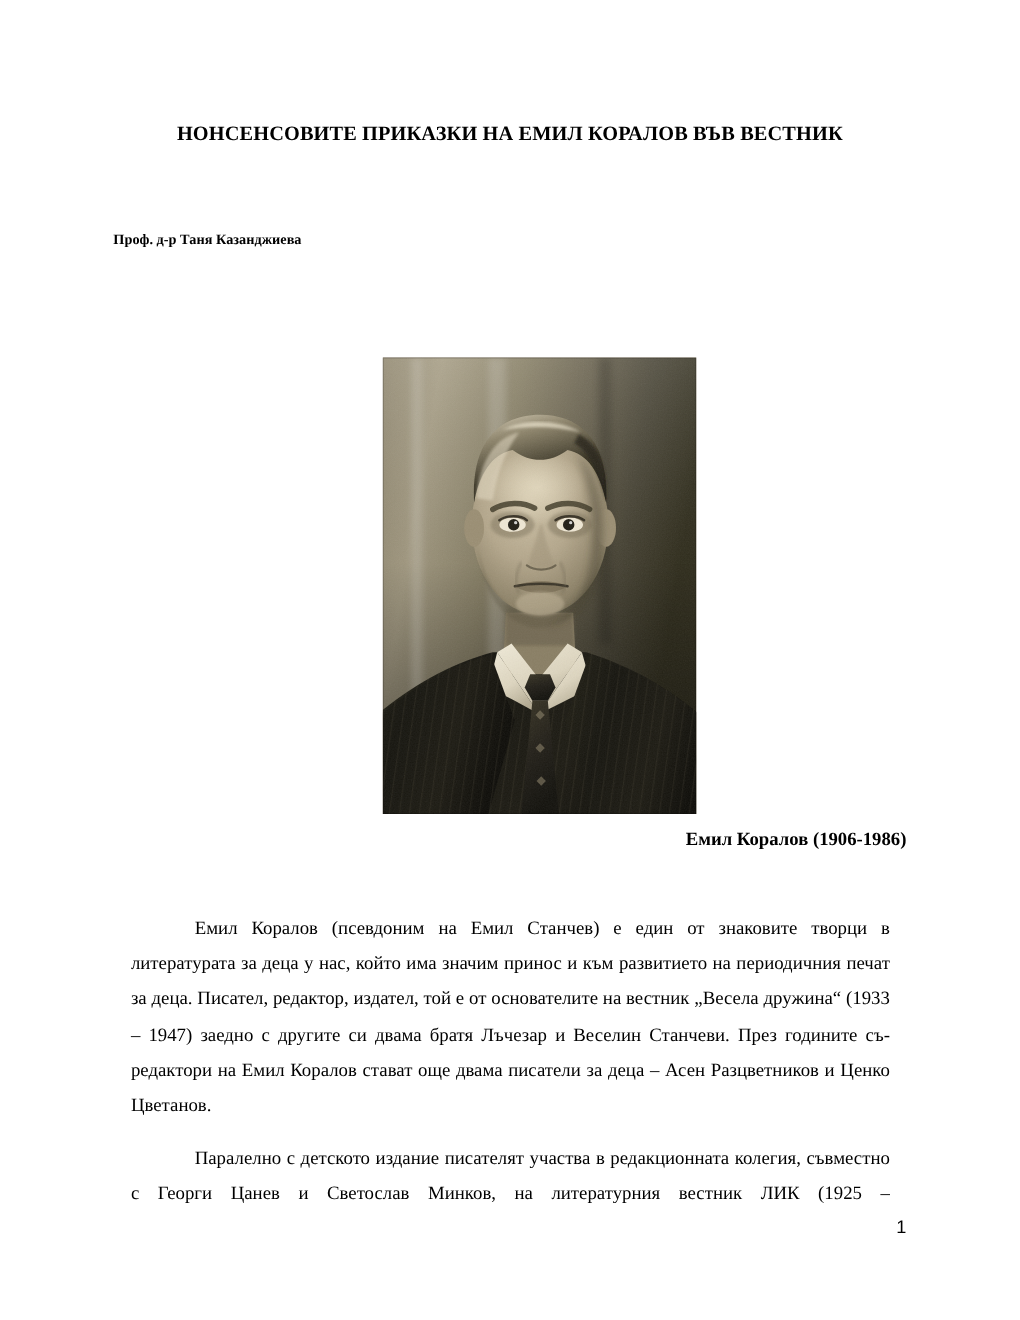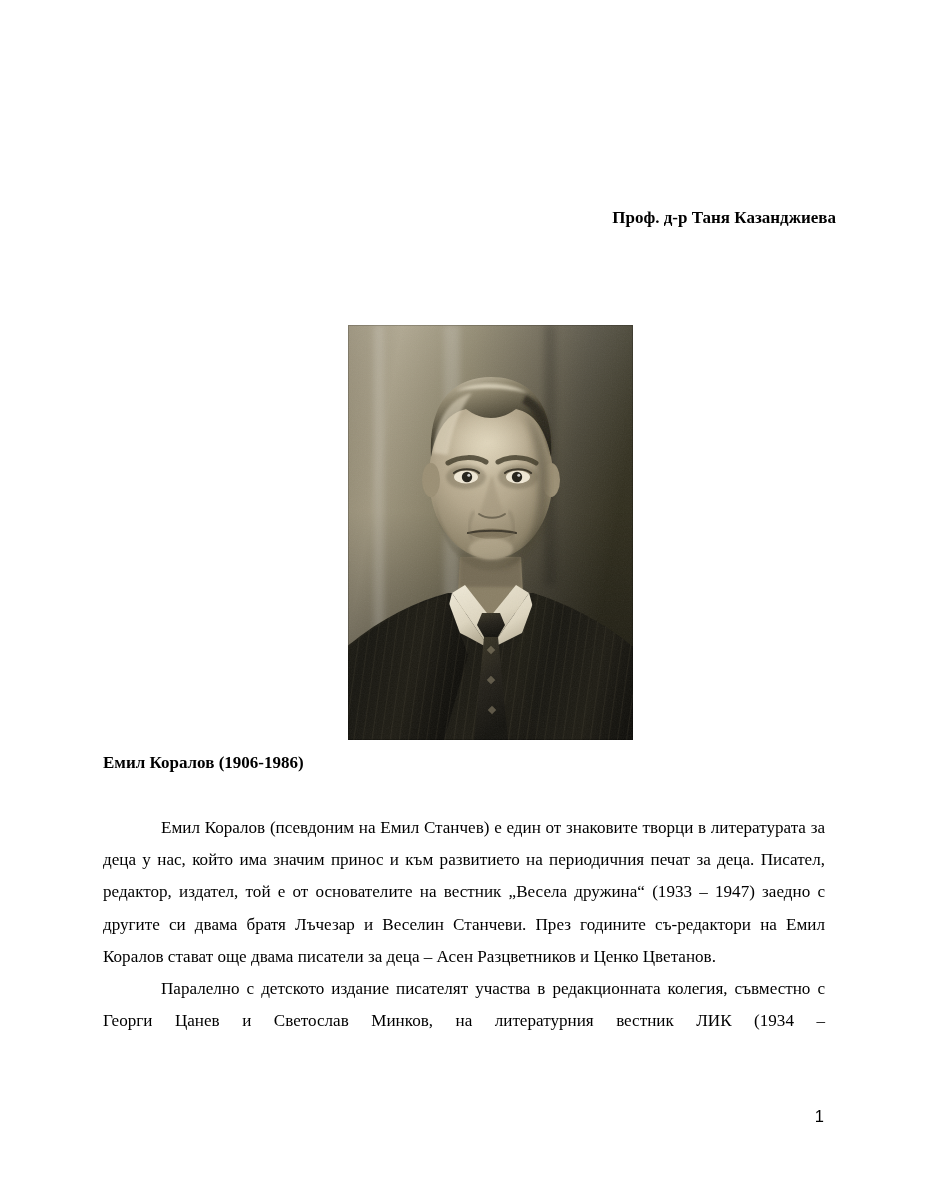--- a/index.html
+++ b/index.html
@@ -36,26 +36,26 @@
     letter-spacing: 0.1px;
   }
   .doc-title .tline {
     display: block;
     white-space: nowrap;
   }
 
   
   .author-block {
     position: absolute;
-    left: 115px;
+    left: 103px;
     top: 200px;
     width: 721px;
-    text-align: right;
+    text-align: left;
     font-weight: bold;
-    font-size: 17px;
+    font-size: 13px;
     line-height: 36px;
   }
   .author-block .aline {
     display: block;
     white-space: nowrap;
   }
 
   
   .figure {
     position: absolute;
@@ -74,38 +74,38 @@
     display: block;
     width: 285px;
     height: 415px;
   }
 
   .caption {
     position: absolute;
     left: 103px;
     top: 752px;
     width: 721px;
-    text-align: left;
+    text-align: right;
     font-weight: bold;
     font-size: 17px;
     line-height: 22px;
   }
 
   
   .body-text {
     position: absolute;
     left: 103px;
     top: 812px;
     width: 722px;
     font-size: 17.1px;
     line-height: 32.2px;
     text-align: justify;
   }
   .body-text p {
-    margin: 0;
+    margin: 16px;
     text-indent: 58px;
     text-align: justify;
     text-justify: inter-word;
   }
   .body-text p.last-open {
     text-align: justify;
   }
   
   .body-text p.last-open::after {
     content: "";
@@ -123,20 +123,21 @@
     font-size: 16.5px;
     font-family: "Liberation Sans", sans-serif;
   }
 </style>
 </head>
 <body>
 
 <div class="page">
 
   <div class="doc-title">
+    <span class="tline">НОНСЕНСОВИТЕ ПРИКАЗКИ НА ЕМИЛ КОРАЛОВ ВЪВ ВЕСТНИК</span>
   </div>
 
   <div class="author-block">
     <span class="aline">Проф. д-р Таня Казанджиева</span>
   </div>
 
   <div class="figure">
     <div class="photo">
       <svg viewBox="0 0 285 415" preserveAspectRatio="none" xmlns="http://www.w3.org/2000/svg" aria-hidden="true">
         <defs>
@@ -288,18 +289,18 @@
           <rect x="0" y="0" width="285" height="415" fill="none" stroke="#000000" stroke-opacity="0.18" stroke-width="2"></rect>
         </g>
       </svg>
     </div>
   </div>
 
   <div class="caption">Емил Коралов (1906-1986)</div>
 
   <div class="body-text">
     <p>Емил Коралов (псевдоним на Емил Станчев) е един от знаковите творци в литературата за деца у нас, който има значим принос и към развитието на периодичния печат за деца. Писател, редактор, издател, той е от основателите на  вестник „Весела дружина“ (1933 – 1947) заедно с другите си двама братя Лъчезар и Веселин Станчеви. През годините съ-редактори на Емил Коралов стават още двама писатели за деца – Асен Разцветников и Ценко Цветанов.</p>
-    <p class="last-open">Паралелно с детското издание писателят участва в редакционната колегия, съвместно с Георги Цанев и Светослав Минков, на  литературния вестник ЛИК (1934 –</p>
+    <p class="last-open">Паралелно с детското издание писателят участва в редакционната колегия, съвместно с Георги Цанев и Светослав Минков, на  литературния вестник ЛИК (1925 –</p>
   </div>
 
   <div class="page-number">1</div>
 
 </div>
 
 </body></html>

